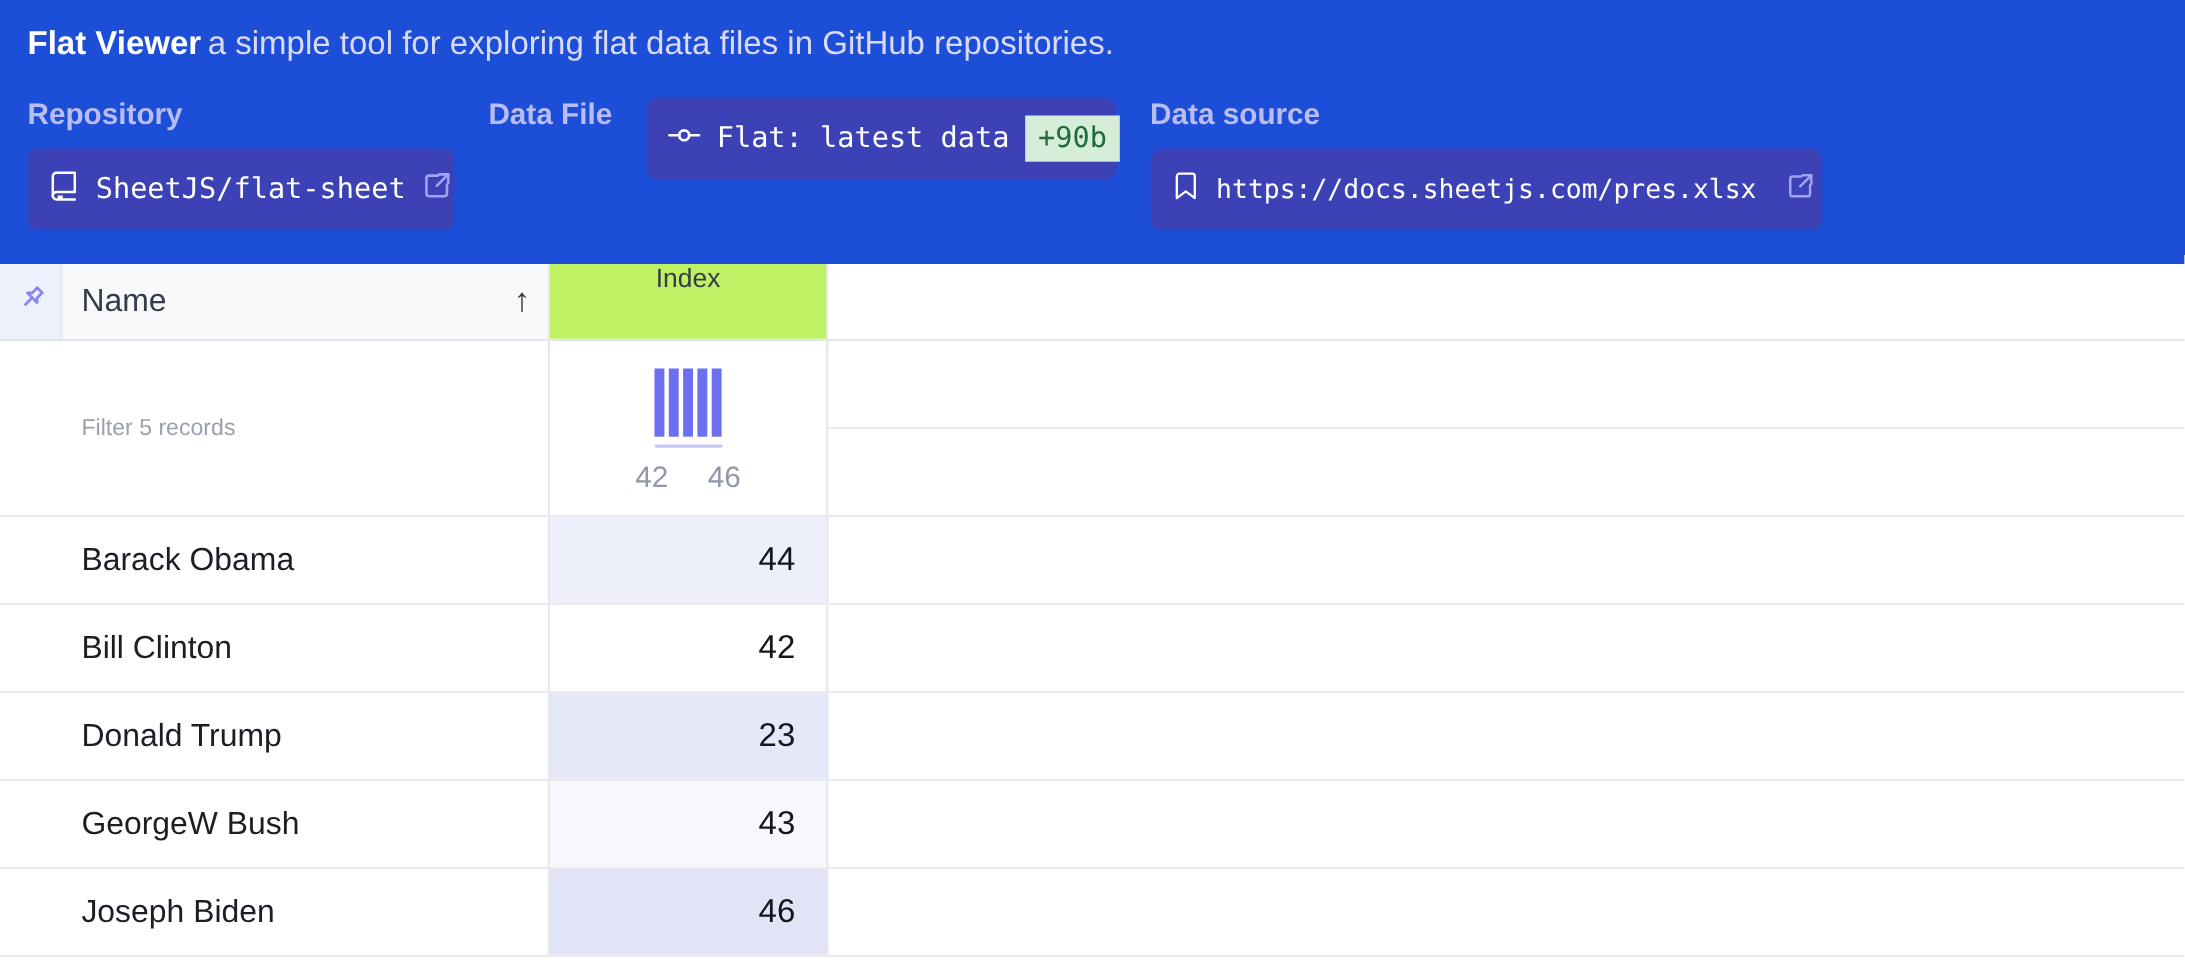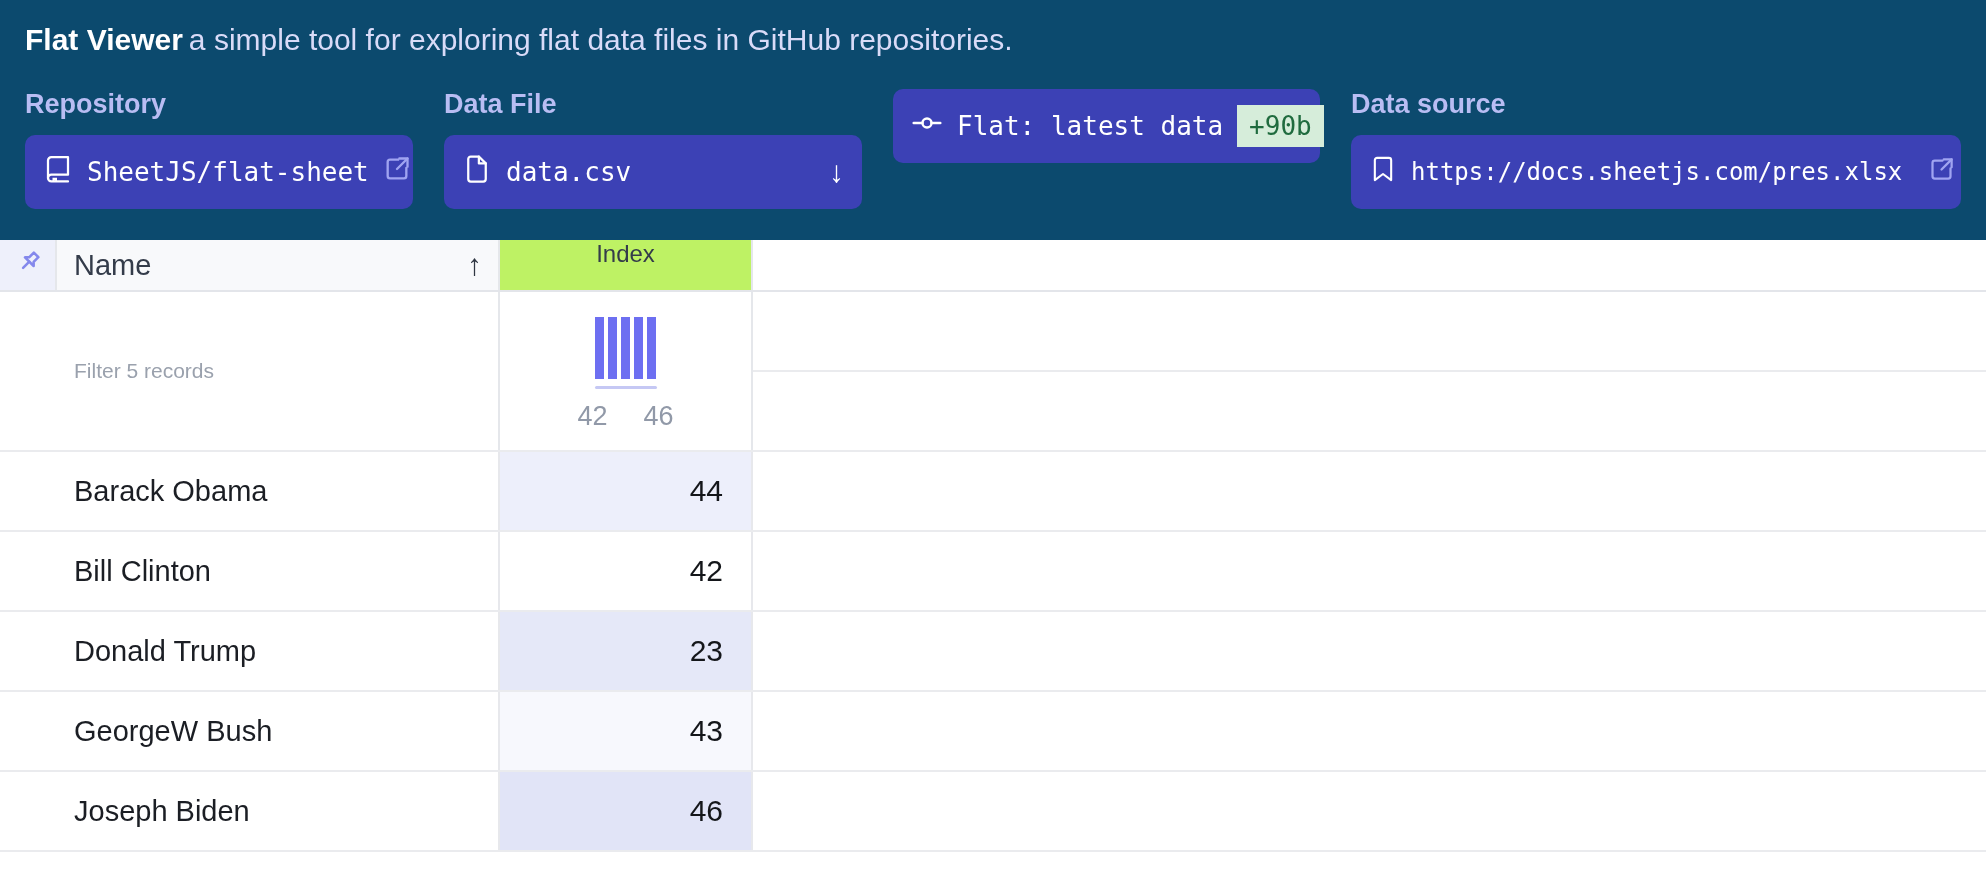--- a/index.html
+++ b/index.html
@@ -2,21 +2,21 @@
 <html><head>
 <meta charset="utf-8">
 <style>
   * { box-sizing: border-box; margin: 0; padding: 0; }
   html, body { width: 1986px; height: 888px; overflow: hidden; background: #ffffff; }
   body { font-family: "Liberation Sans", sans-serif; }
 
   
   .topbar {
     height: 240px;
-    background: #0c4a6e;
+    background: #1d4ed8;
     padding: 20px 25px 0 25px;
   }
   .title-line { font-size: 30px; line-height: 40px; color: #d9dbf8; white-space: nowrap; }
   .title-line b { color: #ffffff; font-weight: bold; margin-right: 6px; }
 
   .controls { display: flex; gap: 31px; margin-top: 29px; }
   .control-label {
     font-size: 27px; font-weight: bold; color: #b9bdf3;
     margin-bottom: 16px; line-height: 30px;
   }
@@ -39,21 +39,21 @@
     margin-left: auto;
     background: #d6edda; color: #1f6b3e;
     font-family: "DejaVu Sans Mono", monospace; font-size: 26px;
     padding: 5px 12px; border-radius: 0; line-height: 32px;
   }
   .ext-icon { margin-left: 12px; }
   .btn-repo .ext-icon { margin-left: auto; }
 
   
   .grid { width: 1986px; }
-  .thead { display: flex; height: 52px; border-bottom: 2px solid #e3e5ea; }
+  .thead { display: flex; height: 70px; border-bottom: 2px solid #e3e5ea; }
   .pin-cell {
     width: 57px; background: #eef0fb; border-right: 2px solid #e5e7eb;
     display: flex; align-items: center; justify-content: center; cursor: pointer;
   }
   .head-name {
     width: 443px; background: #f8f9fb; border-right: 2px solid #e5e7eb;
     display: flex; align-items: center; padding: 0 16px 0 17px;
     font-size: 29px; color: #343c4a; cursor: pointer;
   }
   .sort-arrow { margin-left: auto; font-size: 30px; color: #2f3642; }
@@ -131,30 +131,20 @@
             <path d="M13 4H6a2 2 0 0 0-2 2v12a2 2 0 0 0 2 2h12a2 2 0 0 0 2-2v-7"></path>
             <path d="M14 3h7v7"></path>
               <path d="M21 3l-9 9"></path>
           </svg>
         </span>
       </button>
     </div>
 
     <div class="control">
       <div class="control-label">Data File</div>
-      <button class="ctl-btn btn-file">
-        <span>
-          <svg width="30" height="30" viewBox="0 0 24 24" fill="none" stroke="#ffffff" stroke-width="1.8" stroke-linecap="round" stroke-linejoin="round">
-            <path d="M13.5 2H7a2 2 0 0 0-2 2v16a2 2 0 0 0 2 2h10a2 2 0 0 0 2-2V7.5z"></path>
-            <path d="M13.5 2v5.5H19"></path>
-          </svg>
-        </span>
-        <span class="mono-text">data.csv</span>
-        <span class="arrow-down">↓</span>
-      </button>
     </div>
 
     <div class="control">
       <button class="ctl-btn btn-commit">
         <span>
           <svg width="32" height="32" viewBox="0 0 24 24" fill="none" stroke="#ffffff" stroke-width="1.8" stroke-linecap="round" stroke-linejoin="round">
             <circle cx="12" cy="12" r="3.4"></circle>
             <line x1="2" y1="12" x2="8.6" y2="12"></line>
             <line x1="15.4" y1="12" x2="22" y2="12"></line>
           </svg>

